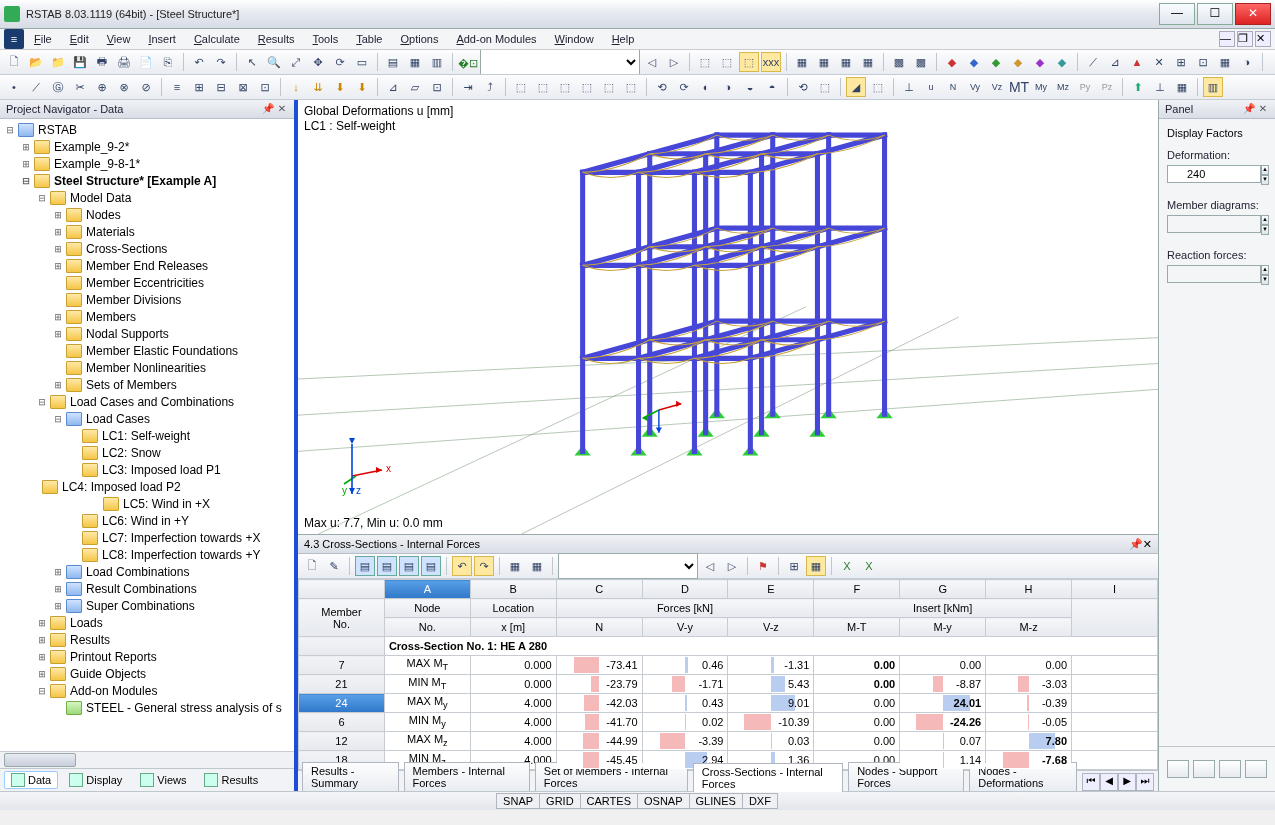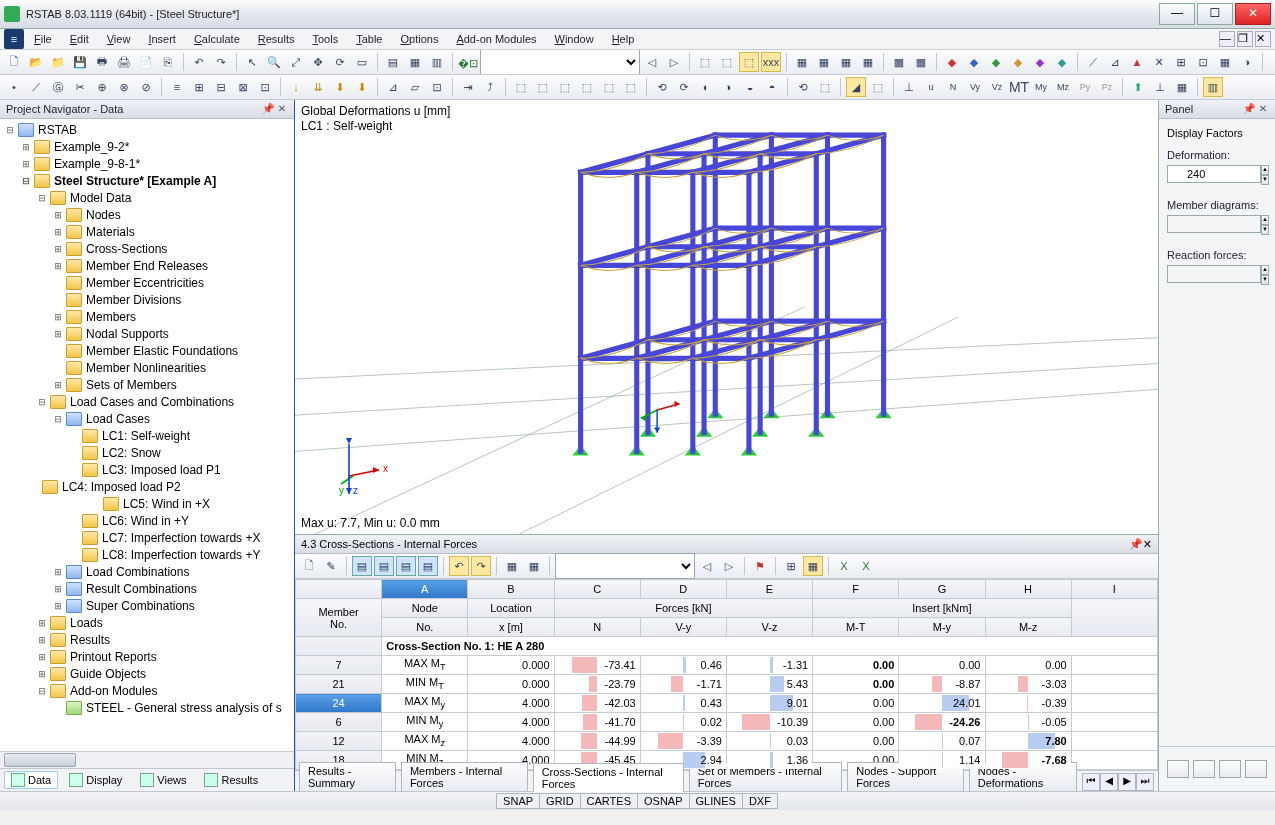--- a/index.html
+++ b/index.html
@@ -12,21 +12,21 @@
 .menubar{height:20px;background:#f4f5f7;border-bottom:1px solid #ccc;display:flex;align-items:center;padding:0 4px;gap:2px}
 .menubar .mi{padding:2px 8px;color:#223}
 .menubar .mi:first-letter{text-decoration:underline}
 .menubar .ricons{margin-left:auto;display:flex;gap:2px}
 .menubar .ricons span{width:14px;height:14px;display:inline-block;border:1px solid #aab;background:#eef}
 .toolbar{height:24px;background:linear-gradient(#fdfdfe,#e9ecf1);border-bottom:1px solid #c6ccd4;display:flex;align-items:center;padding:0 4px;gap:2px;overflow:hidden;white-space:nowrap}
 .tb{width:18px;height:18px;border:1px solid transparent;display:inline-flex;align-items:center;justify-content:center;font-size:11px;color:#346;flex:0 0 auto}
 .tbsep{width:1px;height:18px;background:#c0c6ce;margin:0 3px;flex:0 0 auto}
 .combo{height:18px;border:1px solid #9aa;background:#fff;font-size:15px;padding:12px 2px;flex:0 0 auto}
 .main{display:flex;height:calc(100% - 28px - 20px - 24px - 24px - 20px - 18px)}
-.leftpanel{width:294px;display:flex;flex-direction:column;border-right:1px solid #1d4ed8}
+.leftpanel{width:294px;display:flex;flex-direction:column;border-right:4px solid #1d4ed8}
 .panehdr{height:18px;background:linear-gradient(#f0f2f6,#d9dde5);border-bottom:1px solid #b8bec7;display:flex;align-items:center;padding:0 6px;font-size:11px;color:#223;justify-content:space-between}
 .panehdr .pbtns{display:flex;gap:2px}
 .panehdr .pbtns span{width:12px;height:12px;display:inline-block;color:#556;font-size:10px;text-align:center}
 .tree{flex:1;background:#fff;overflow:auto;font-size:12px;padding:2px 0}
 .tn{display:flex;align-items:center;height:17px;padding-right:4px;white-space:nowrap}
 .tn .tw{width:16px;text-align:center;color:#666;font-size:9px}
 .tn .fold{width:14px;height:12px;background:linear-gradient(#ffe9a8,#f5c646);border:1px solid #c9a030;border-radius:1px;margin-right:4px;flex:0 0 auto}
 .tn .fold.g{background:linear-gradient(#d7f5c2,#9dd97a);border-color:#6fae4a}
 .tn .fold.b{background:linear-gradient(#cfe3ff,#8fb8ef);border-color:#5a8ad0}
 .tn.bold{font-weight:bold}
@@ -718,21 +718,21 @@
               <td></td>
             </tr>
             <tr>
               <td class="rowh sel">24</td>
               <td class="lab">MAX M<sub>y</sub></td>
               <td>4.000</td>
               <td class="barcell"><div class="bar" style="right:50%;width:17.5%"></div><span>-42.03</span></td>
               <td class="barcell"><div class="barB" style="left:50%;width:2.5%"></div><span>0.43</span></td>
               <td class="barcell"><div class="barB" style="left:50%;width:28%"></div><span>9.01</span></td>
               <td>0.00</td>
-              <td class="barcell"><div class="barB" style="left:50%;width:32%"></div><span style="font-weight:normal">24.01</span></td>
+              <td class="barcell"><div class="barB" style="left:50%;width:32%"></div><span style="font-weight:bold">24.01</span></td>
               <td class="barcell"><div class="bar" style="right:50%;width:1.5%"></div><span>-0.39</span></td>
               <td></td>
             </tr>
             <tr>
               <td class="rowh ">6</td>
               <td class="lab">MIN M<sub>y</sub></td>
               <td>4.000</td>
               <td class="barcell"><div class="bar" style="right:50%;width:17%"></div><span>-41.70</span></td>
               <td class="barcell"><div class="barB" style="left:50%;width:0.5%"></div><span>0.02</span></td>
               <td class="barcell"><div class="bar" style="right:50%;width:32%"></div><span>-10.39</span></td>
@@ -765,22 +765,22 @@
               <td class="barcell"><div class="bar" style="right:50%;width:30.5%"></div><span style="font-weight:bold">-7.68</span></td>
               <td></td>
             </tr>
           </tbody>
         </table>
     </div>
 
     <div class="tabstrip" id="rtabs">
         <div class="tab ">Results - Summary</div>
         <div class="tab ">Members - Internal Forces</div>
+        <div class="tab ">Set of Members - Internal Forces</div>
         <div class="tab on">Cross-Sections - Internal Forces</div>
-        <div class="tab ">Set of Members - Internal Forces</div>
         <div class="tab ">Nodes - Support Forces</div>
         <div class="tab ">Nodes - Deformations</div>
         <div class="navend">
           <span>⏮</span>
           <span>◀</span>
           <span>▶</span>
           <span>⏭</span>
         </div>
       </div>
   </div>

